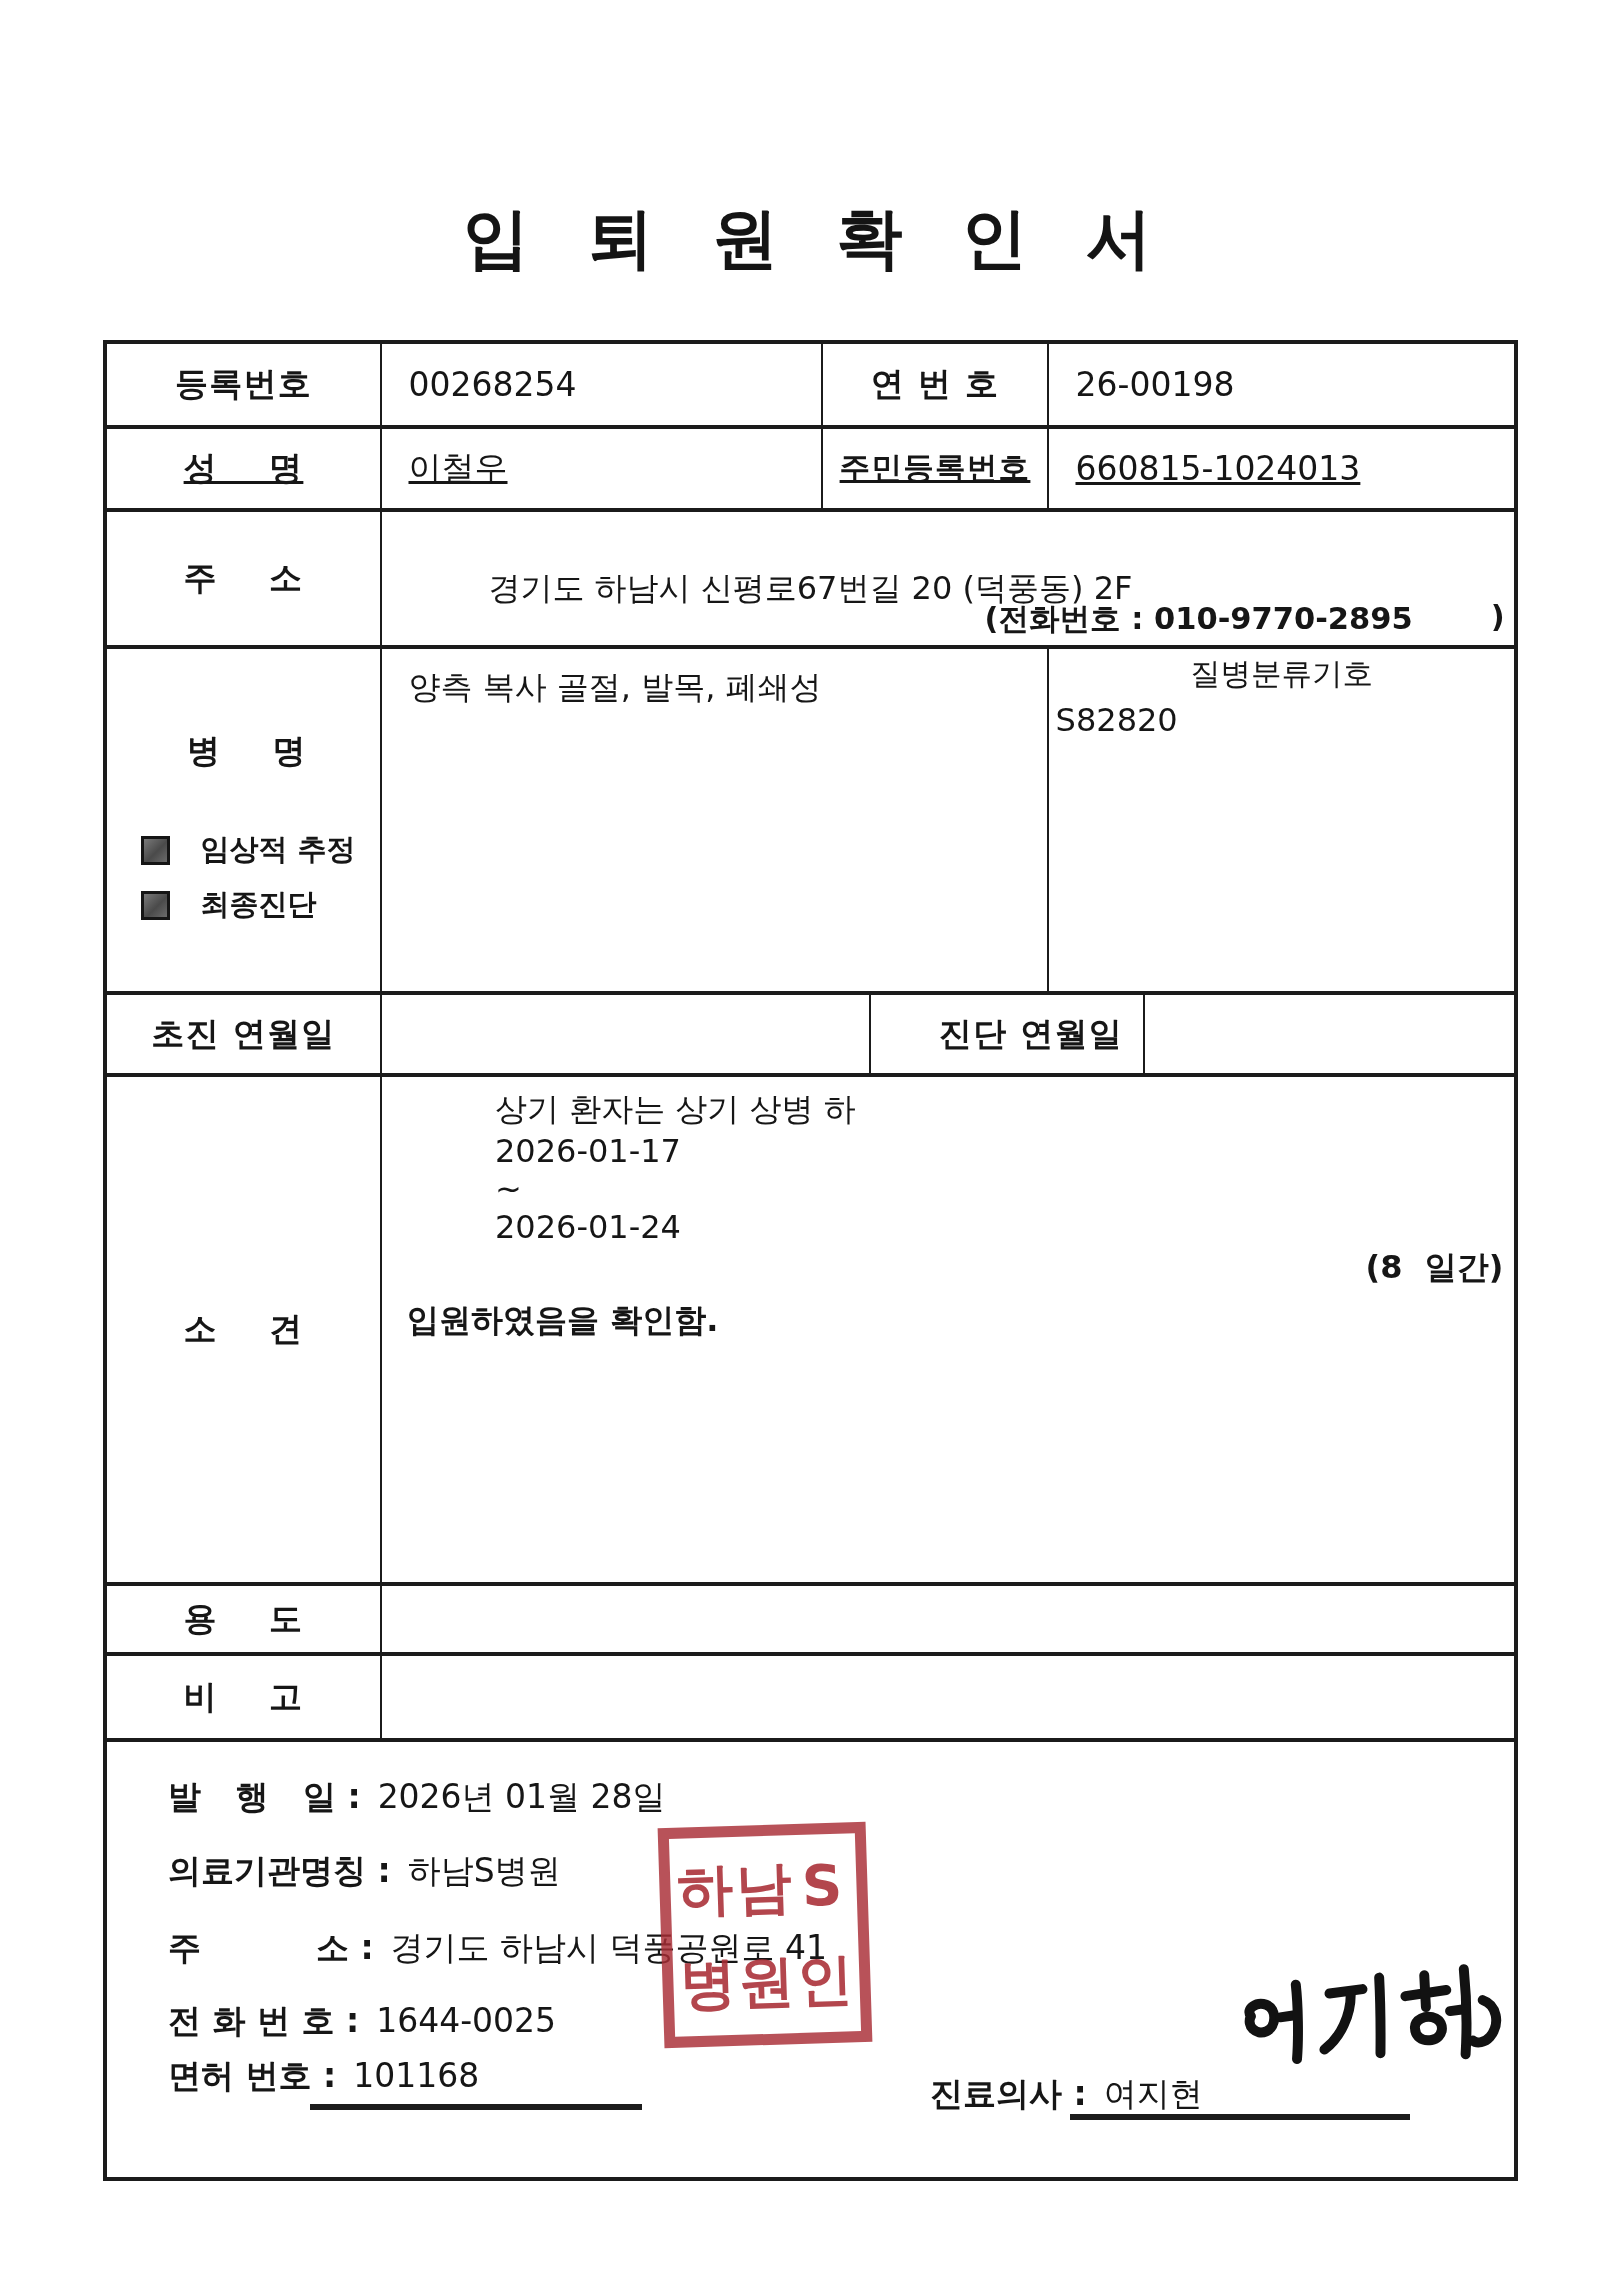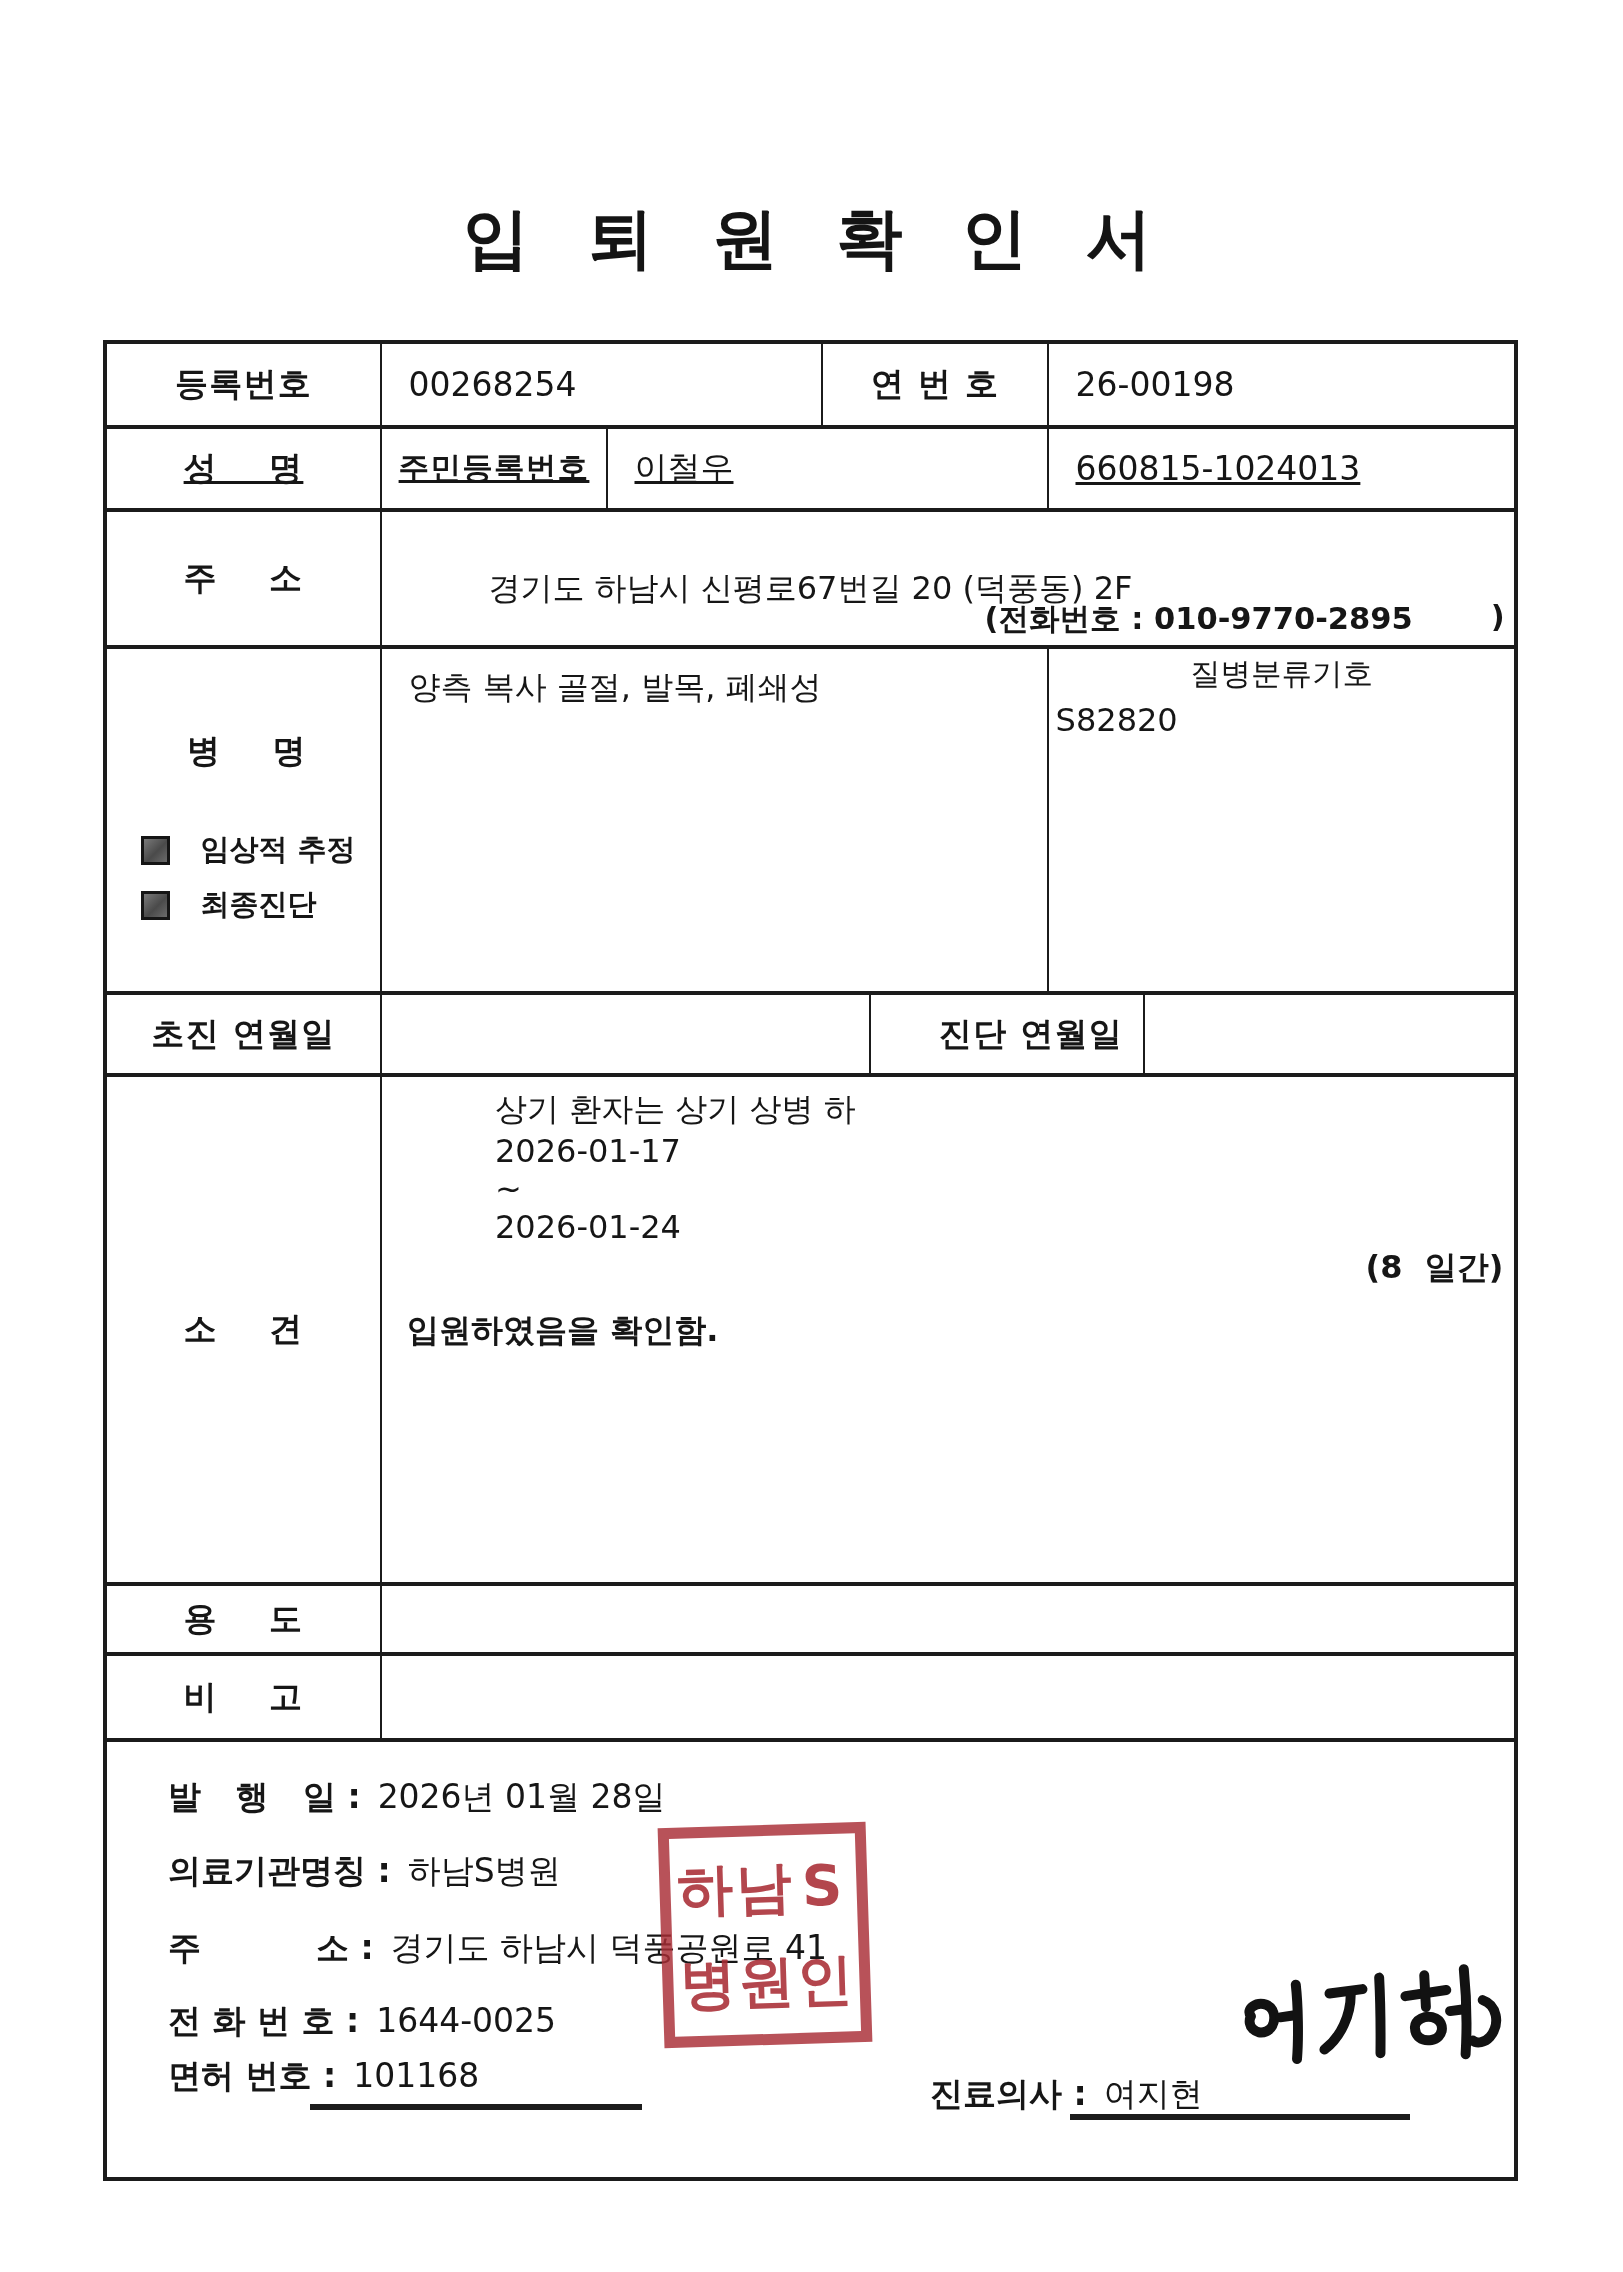--- a/index.html
+++ b/index.html
@@ -54,21 +54,21 @@
   .class-cell{display:flex;flex-direction:column;}
   .class-header{margin-top:5.3px;text-align:center;font-weight:400;font-size:30.5px;white-space:pre;}
   .class-code{padding-left:6.6px;font-size:32px;margin-top:5.3px;}
   
   .op-cell{padding:10.6px 0 0 25px;font-size:32px;}
   .op-line1{display:flex;align-items:baseline;white-space:pre;padding-right:10.6px;flex-direction:column;}
   .op-date1{margin-left:44px;}
   .op-tilde{margin-left:88px;}
   .op-date2{margin-left:13.3px;}
   .op-days{margin-left:auto;font-weight:700;}
-  .op-line2{margin-top:19px;white-space:pre;font-weight:600;}
+  .op-line2{margin-top:9px;white-space:pre;font-weight:600;}
   
   .footer-cell{position:relative;}
   .f-line{position:absolute;left:61px;display:flex;align-items:baseline;font-size:33px;white-space:pre;}
   .f-label{font-weight:700;white-space:pre;}
   .f-value{margin-left:17px;white-space:pre;}
   .f-issue{top:33px;}
   .f-inst{top:107px;}
   .f-addr{top:184px;}
   .f-phone{top:257px;}
   .f-lic{top:312px;}
@@ -98,22 +98,22 @@
 
     <div class="row h-a">
       <div class="cell w1 lab">등록번호</div>
       <div class="cell w2 val">00268254</div>
       <div class="cell w3 lab">연 번 호</div>
       <div class="cell w4 val cell-end">26-00198</div>
     </div>
 
     <div class="row h-b">
       <div class="cell w1 lab">성    명</div>
+      <div class="cell w2 val">이철우</div>
       <div class="cell w3 lab" style="font-size:30.5px;">주민등록번호</div>
-      <div class="cell w2 val">이철우</div>
       <div class="cell w4 val cell-end">660815-1024013</div>
     </div>
 
     <div class="row h-c">
       <div class="cell w1 lab">주    소</div>
       <div class="cell w4 cell-end addr-cell">
         <span>경기도 하남시 신평로67번길 20 (덕풍동) 2F</span>
         <div class="phone-line">
           <span>(전화번호 : 010-9770-2895</span>
           <span class="phone-close">)</span>

